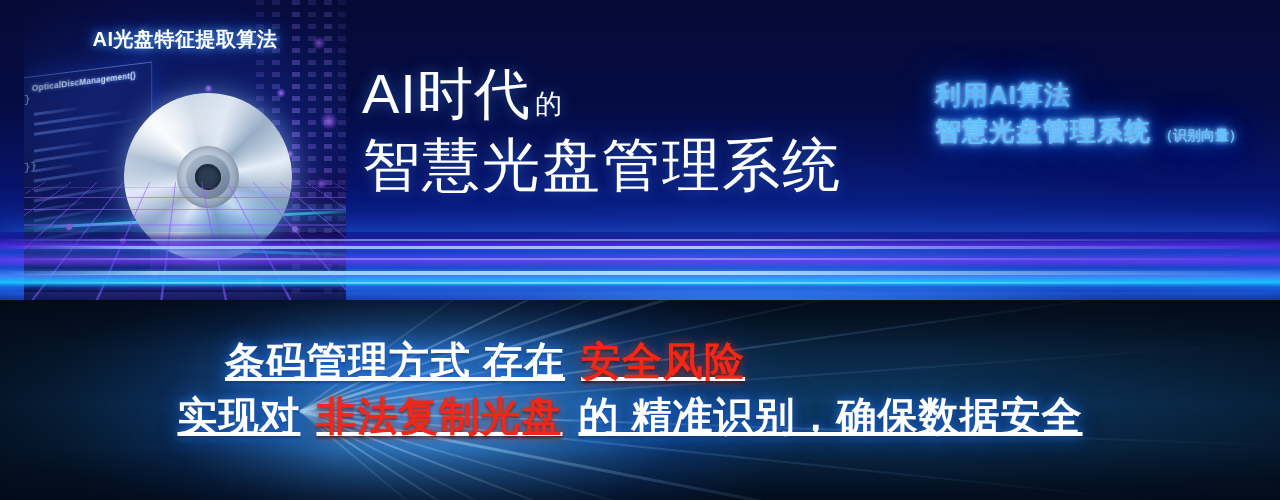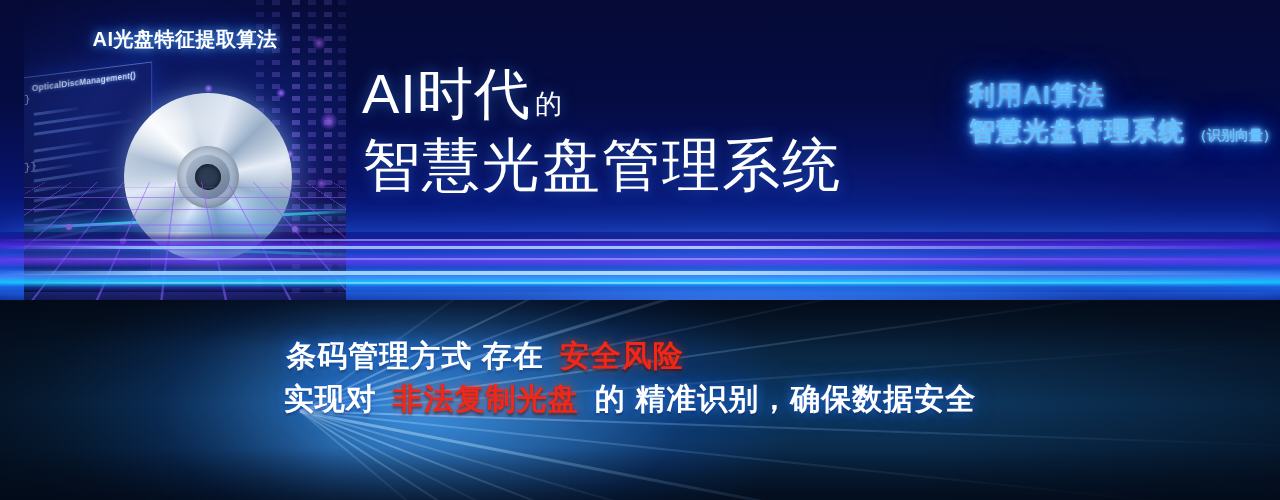--- a/index.html
+++ b/index.html
@@ -158,21 +158,20 @@
   
   .features{position:absolute;left:935px;top:78px;}
   .features .f{
     font-size:26px;font-weight:bold;color:#5fc0ff;line-height:1.38;
     letter-spacing:1px;white-space:nowrap;
     text-shadow:
       0 0 4px #bfe6ff,
       0 0 10px #3aa0ff,
       0 0 22px #1f6fff,
       0 0 38px #0d46d8;
-    margin-left: 34px;
   }
   .features .f .note{
     font-size:14px;font-weight:bold;margin-left:8px;letter-spacing:0;
   }
 
   
   .bar{
     position:absolute;left:0;top:232px;width:1280px;height:60px;
     background:
       linear-gradient(180deg,
@@ -228,23 +227,24 @@
     background:
       linear-gradient(90deg, rgba(2,10,24,.75), rgba(2,10,24,0) 26%, rgba(2,10,24,0) 72%, rgba(2,10,24,.55)),
       linear-gradient(180deg, rgba(2,8,20,.55), rgba(2,8,20,0) 24%, rgba(2,8,20,0) 74%, rgba(2,8,20,.6));
   }
 
   .bottom-copy{
     position:absolute;left:0;top:338px;width:1280px;
     text-align:center;line-height:1.18;
   }
   .bottom-copy .bl{
-    font-size:30px;font-weight:bold;color:#ffffff;letter-spacing:1px;
+    font-size:40px;font-weight:bold;color:#ffffff;letter-spacing:1px;
     white-space:nowrap;
     text-shadow:0 0 10px rgba(40,120,230,.85),0 0 22px rgba(20,80,200,.6),0 2px 3px rgba(0,0,0,.45);
+    text-decoration:underline;
   }
   .bottom-copy .bl.line1{padding-right:310px;}
   .bottom-copy .bl.line2{margin-top:8px;padding-right:20px;}
   .bottom-copy .red{
     color:#f32717;
     text-shadow:0 0 10px rgba(255,60,30,.55),0 2px 3px rgba(0,0,0,.55);
   }
   .sp{display:inline-block;width:16px;}
 </style>
 </head>

